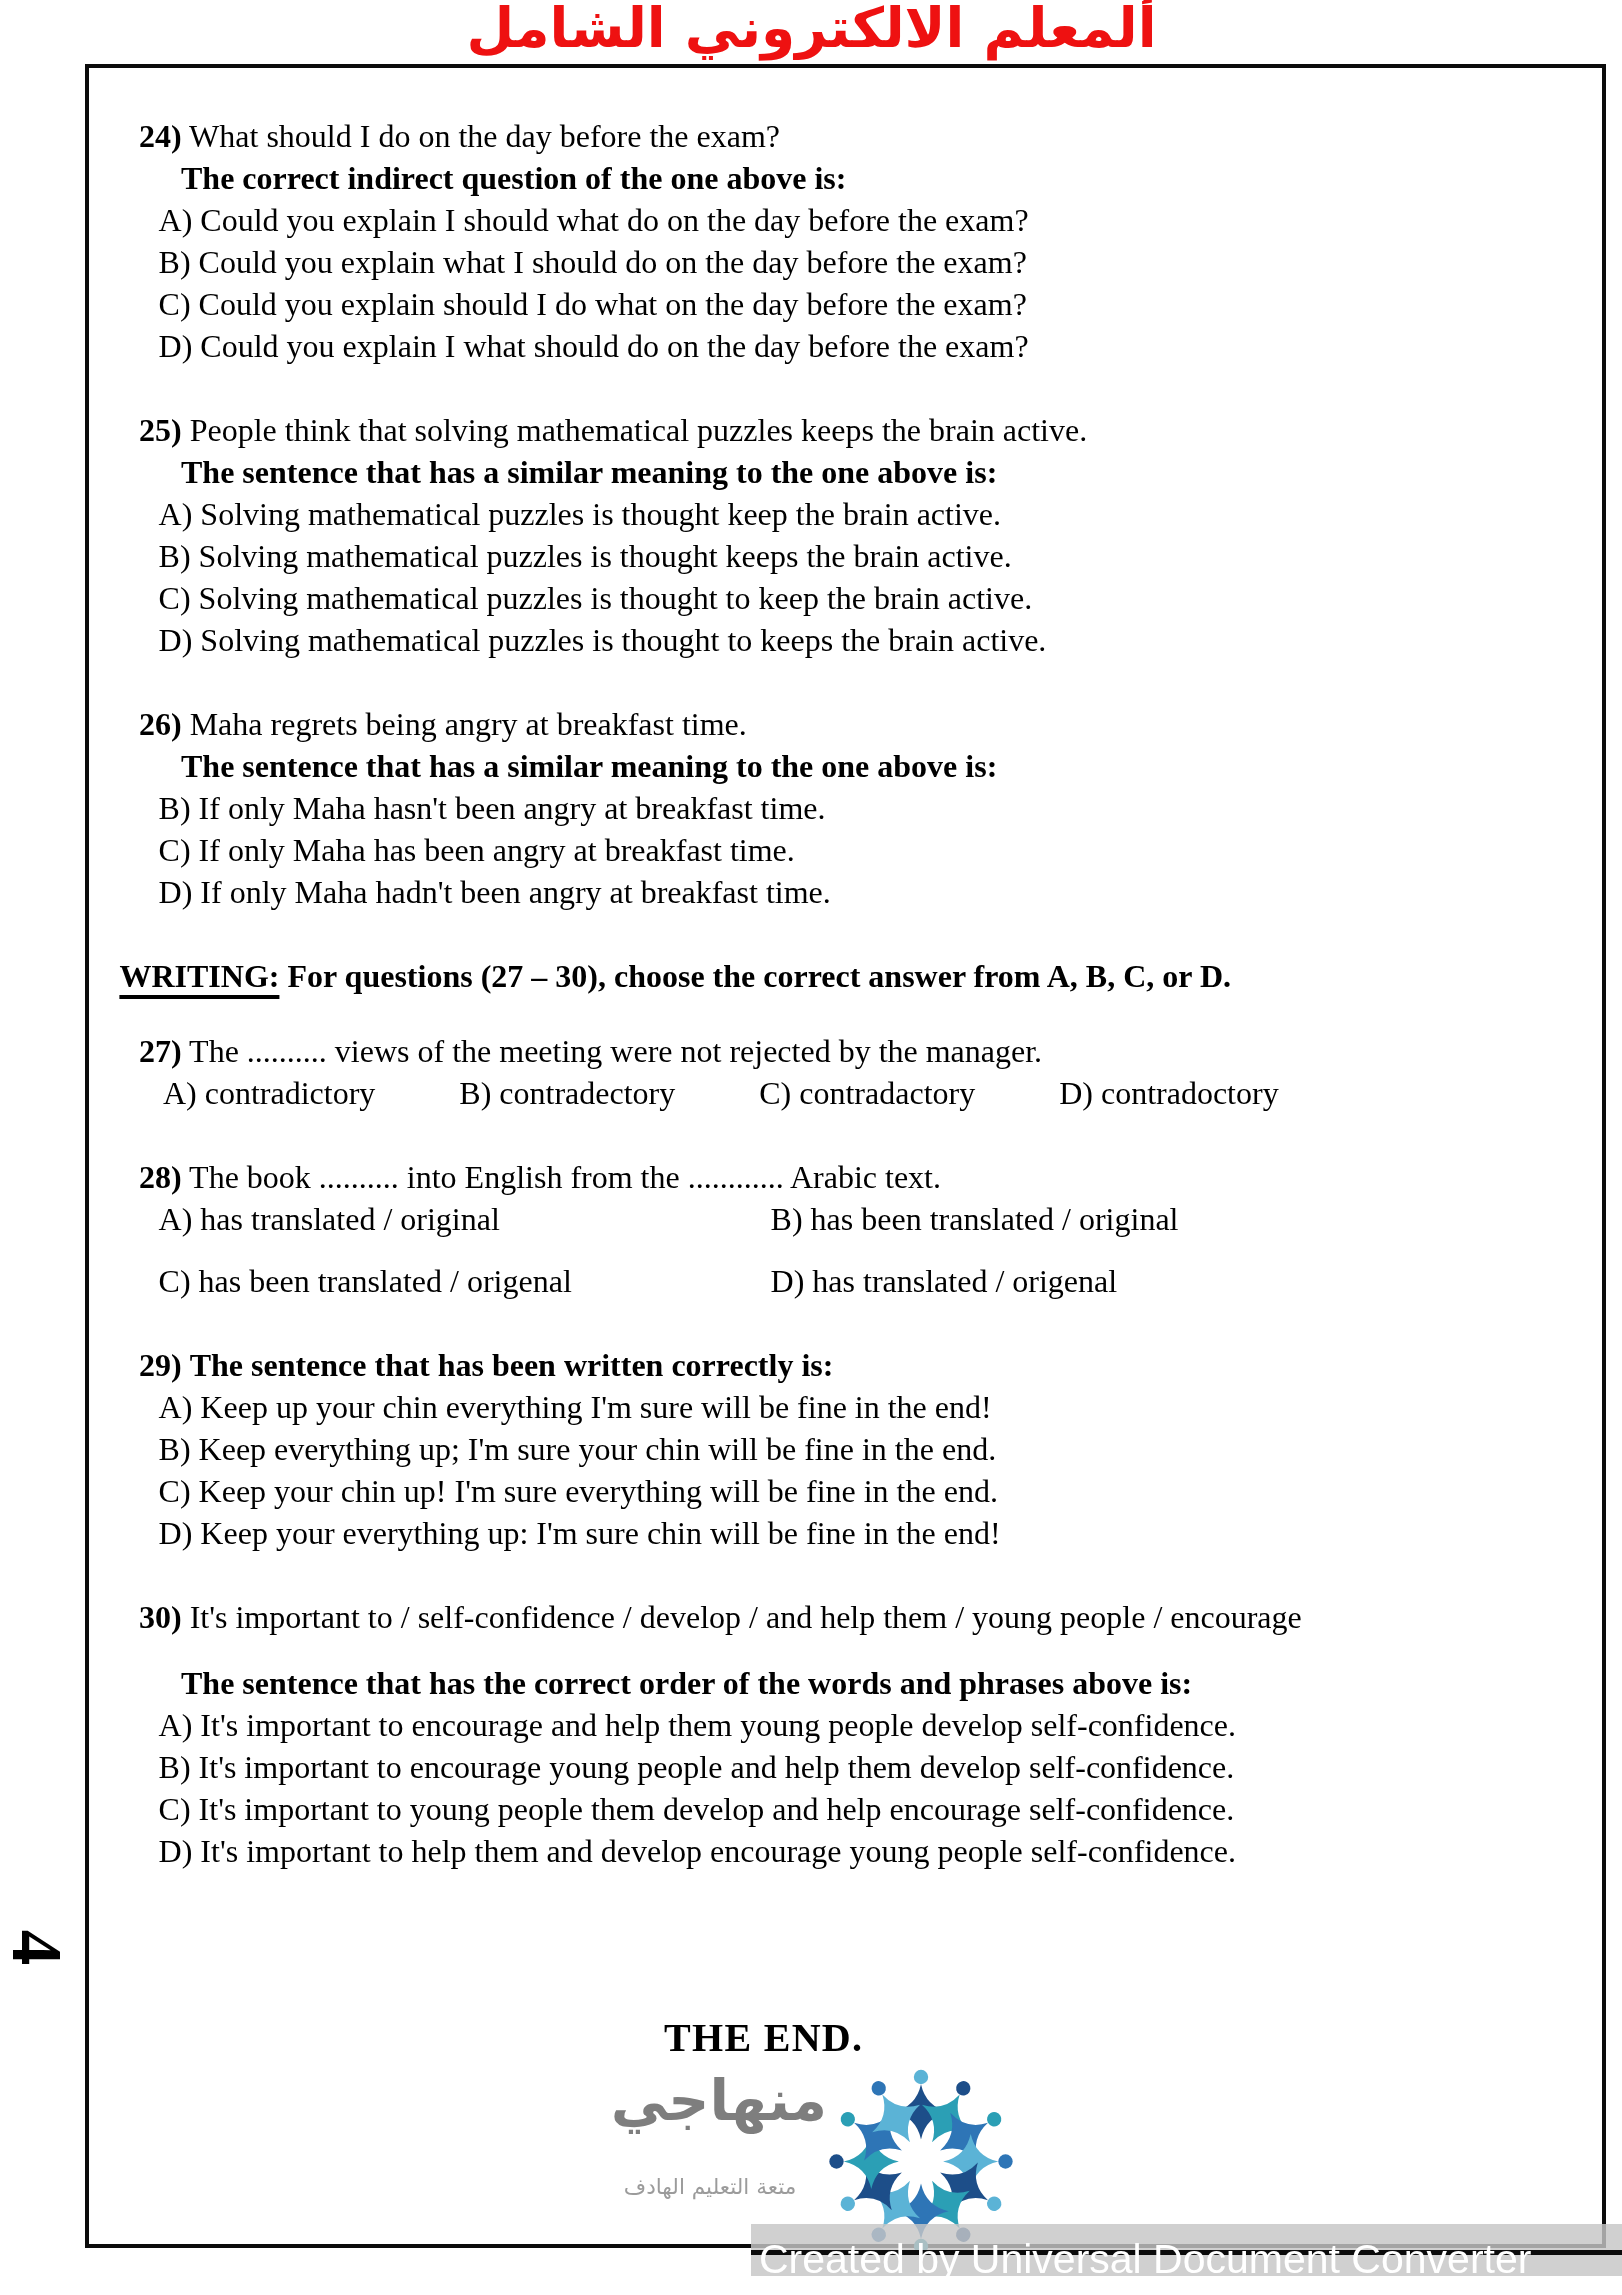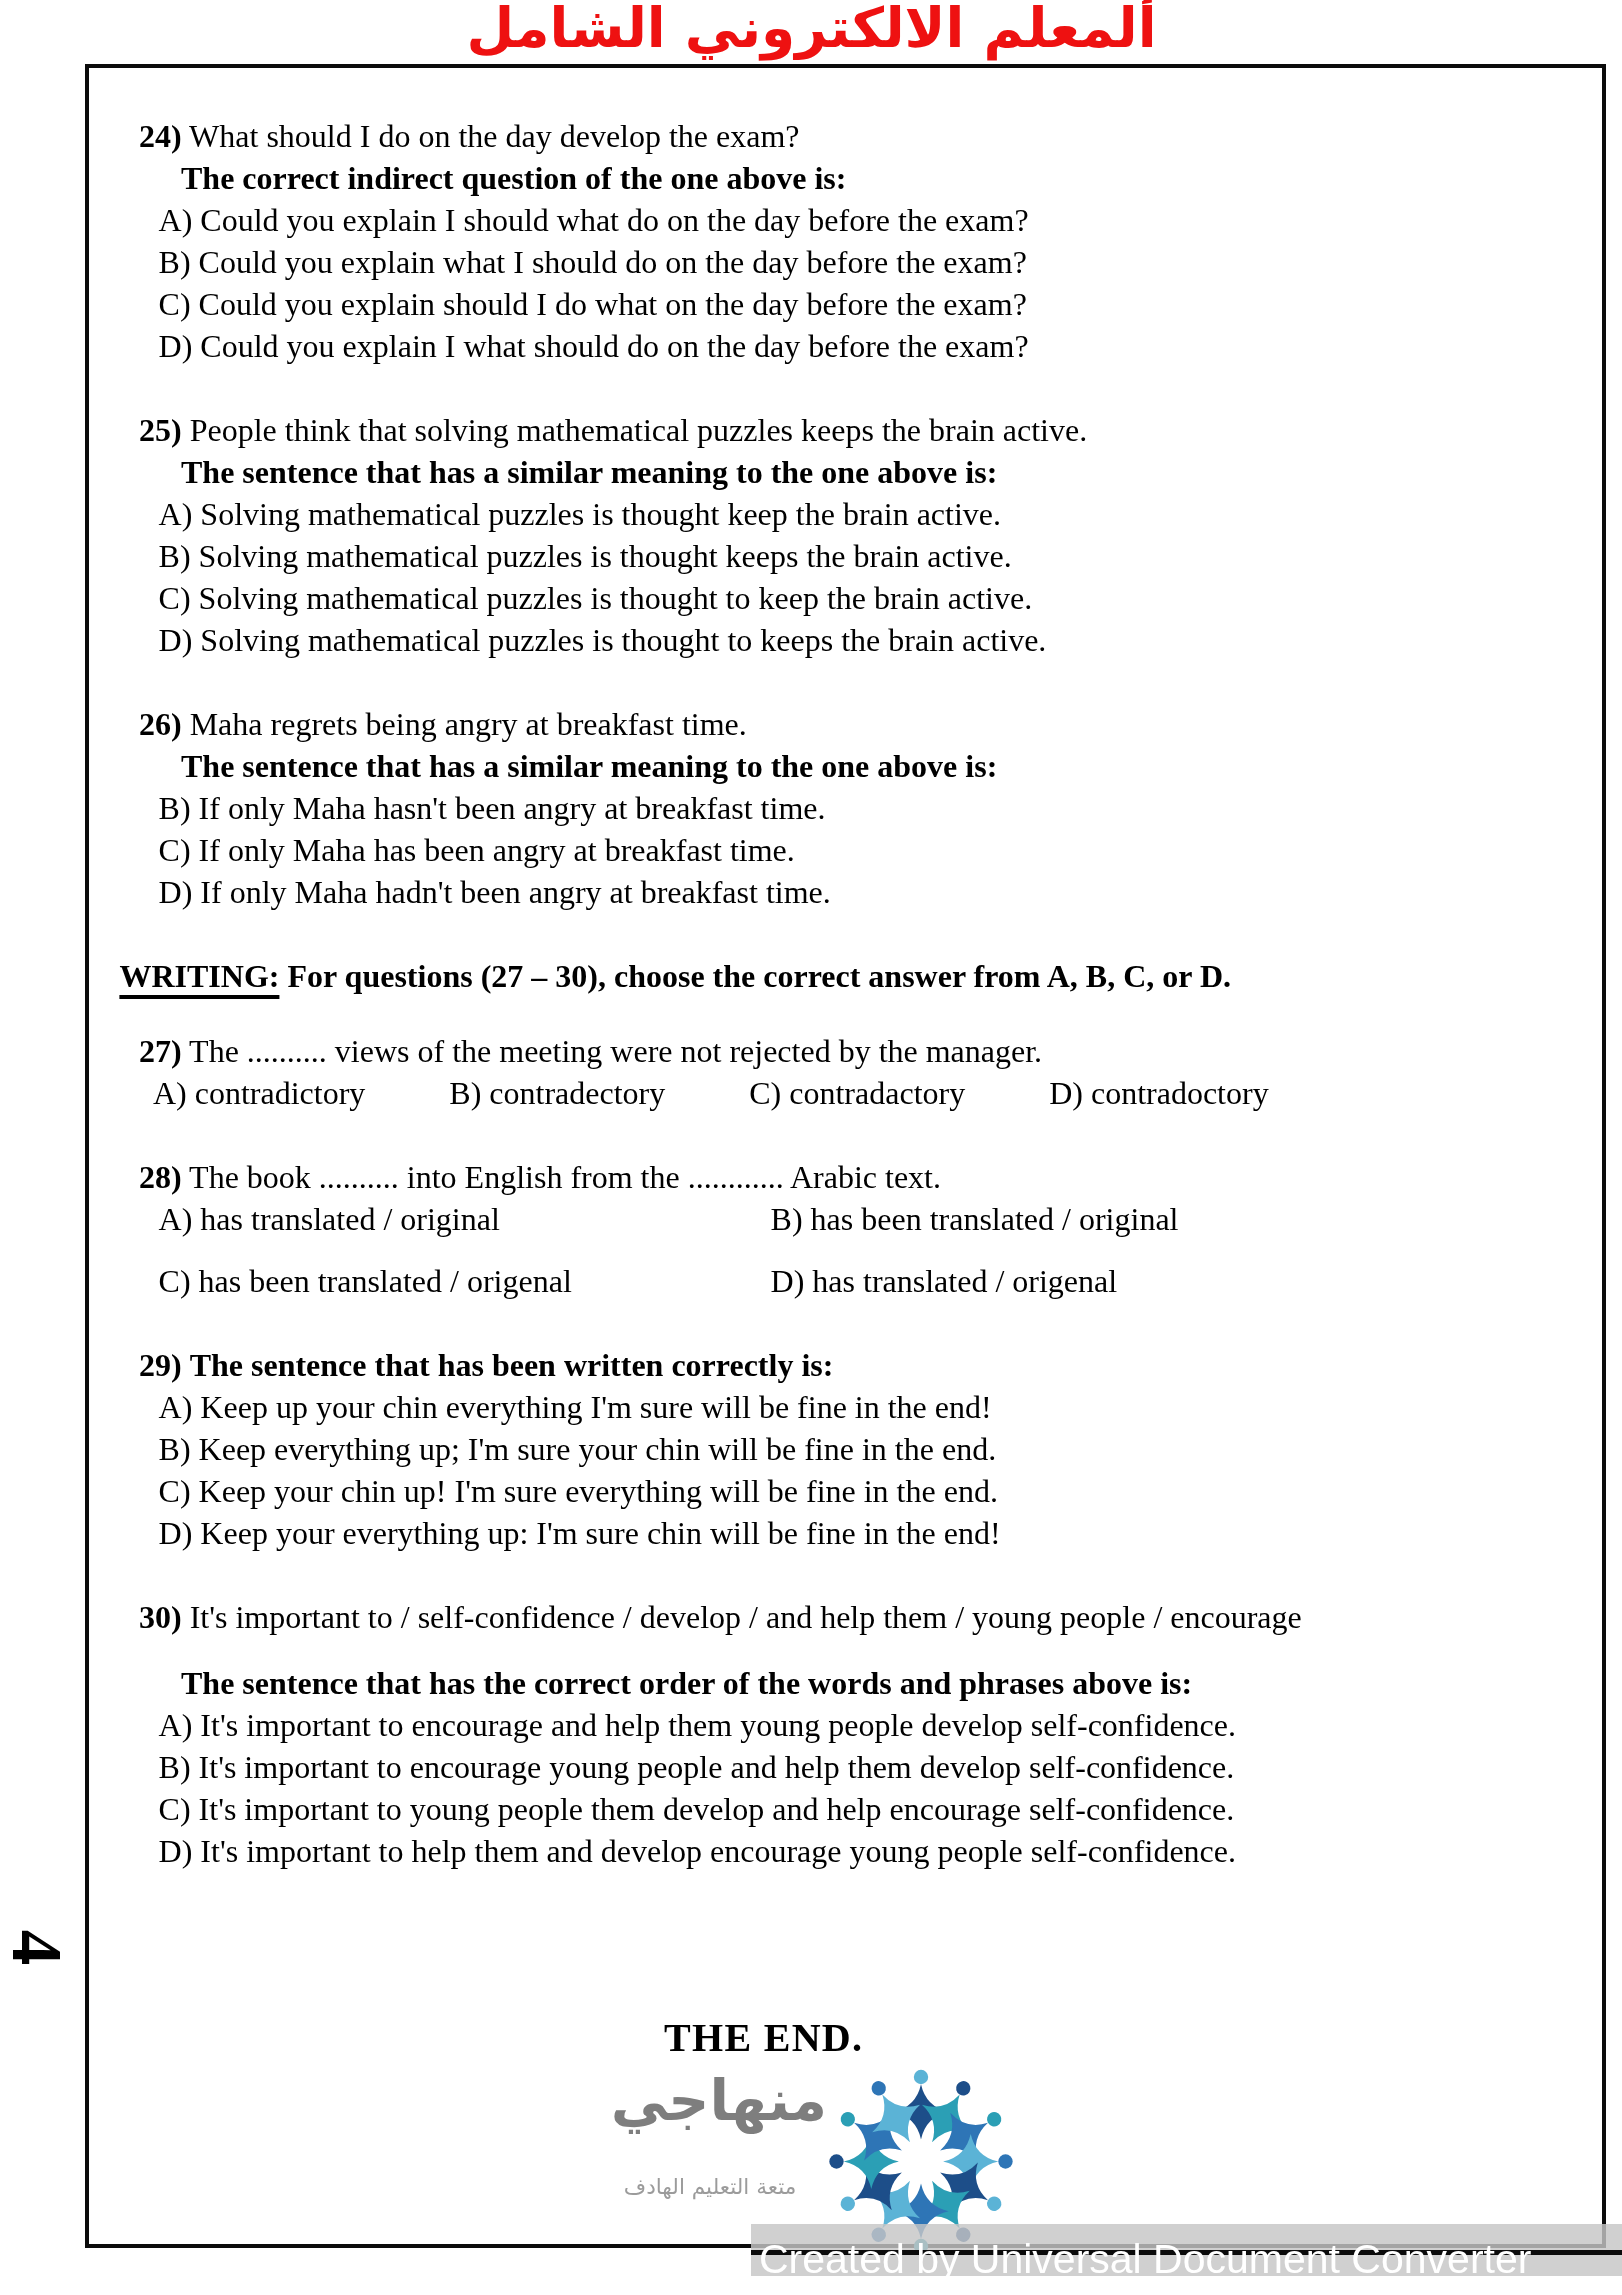--- a/index.html
+++ b/index.html
@@ -36,21 +36,21 @@
     position:absolute; left:139px; top:115px; width:1413px;
     font-size:32px; line-height:42px;
     z-index:1;
   }
   .q { margin-bottom:42px; }
   .q-num { font-weight:700; }
   .q-prompt.bold { font-weight:700; }
   .q-sub { font-weight:700; margin-left:42px; }
   .q-sub.gap { margin-top:23.6px; }
   .opts-list .opt-row { margin-left:19.6px; }
-  .opts-inline { display:flex; margin-left:14px; gap:84px; }
+  .opts-inline { display:flex; margin-left:24px; gap:84px; }
   .opts-grid { display:grid; grid-template-columns:592px auto; margin-left:19.6px;gap:20px; }
   .writing { font-weight:700; margin:36px 0 33px -19.6px; }
   .writing-label {
     text-decoration:underline;
     text-decoration-thickness:3.9px;
     text-underline-offset:7.9px;
   }
   
   .the-end {
     position:absolute; left:664px; top:2014px;
@@ -106,21 +106,21 @@
 <body>
 
 <div class="page">
 
   <div class="arabic-title">ألمعلم الالكتروني الشامل</div>
 
   <div class="frame"></div>
 
   <div class="content">
       <div class="q">
-        <div class="q-head"><span class="q-num">24)</span> <span class="q-prompt">What should I do on the day develop the exam?</span></div>
+        <div class="q-head"><span class="q-num">24)</span> <span class="q-prompt">What should I do on the day before the exam?</span></div>
         <div class="q-sub">The correct indirect question of the one above is:</div>
         <div class="opts-list">
           <div class="opt-row"><span class="opt-label">A)</span> <span class="opt-text">Could you explain I should what do on the day before the exam?</span></div>
           <div class="opt-row"><span class="opt-label">B)</span> <span class="opt-text">Could you explain what I should do on the day before the exam?</span></div>
           <div class="opt-row"><span class="opt-label">C)</span> <span class="opt-text">Could you explain should I do what on the day before the exam?</span></div>
           <div class="opt-row"><span class="opt-label">D)</span> <span class="opt-text">Could you explain I what should do on the day before the exam?</span></div>
         </div>
       </div>
       <div class="q">
         <div class="q-head"><span class="q-num">25)</span> <span class="q-prompt">People think that solving mathematical puzzles keeps the brain active.</span></div>

